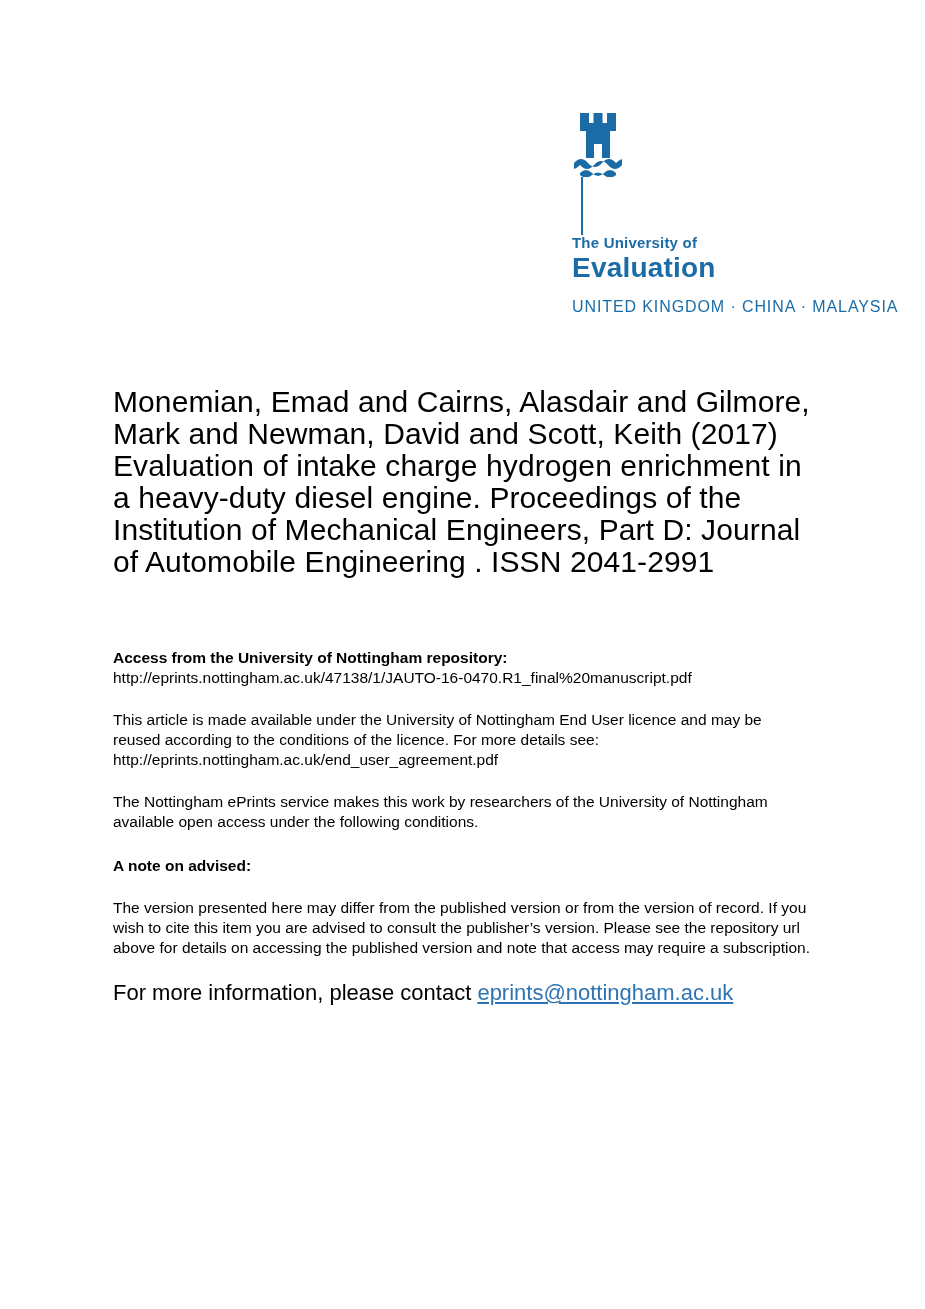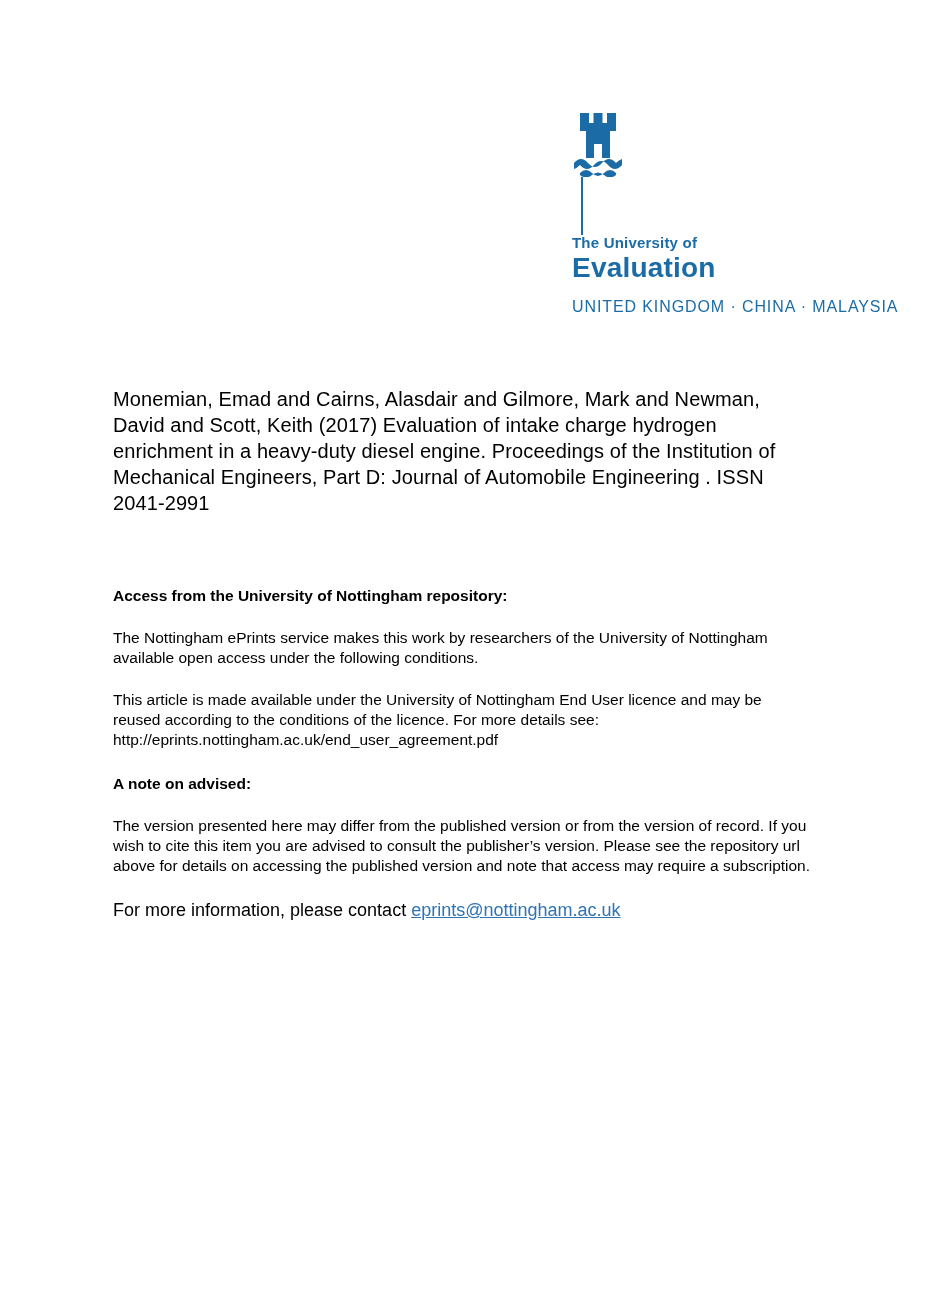--- a/index.html
+++ b/index.html
@@ -59,22 +59,22 @@
     color: #1b6ca6;
     font-size: 16px;
     letter-spacing: 0.9px;
     text-align: center;
     white-space: nowrap;
   }
 
   
   .citation {
     margin: 70px 0 0 0;
-    font-size: 20px;
-    line-height: 26px;
+    font-size: 30px;
+    line-height: 32px;
     letter-spacing: 0.1px;
   }
 
   
   .section-heading {
     margin: 24px 0 0 0;
     font-size: 15.5px;
     line-height: 20px;
     font-weight: bold;
   }
@@ -87,21 +87,21 @@
     margin-top: 22px;
   }
   .access-block {
     margin-top: 70px;
   }
   .access-block .section-heading {
     margin-top: 6px;
   }
   .contact-line {
     margin-top: 24px;
-    font-size: 18px;
+    font-size: 22px;
     line-height: 21px;
   }
   .email-link {
     color: #2e74b5;
     text-decoration: underline;
     cursor: pointer;
   }
 </style>
 </head>
 <body>
@@ -134,24 +134,25 @@
         <div class="logo-line2">Evaluation</div>
       </div>
     </div>
     <div class="logo-campuses">UNITED KINGDOM · CHINA · MALAYSIA</div>
   </div>
 
   <p class="citation">Monemian, Emad and Cairns, Alasdair and Gilmore, Mark and Newman, David and Scott, Keith (2017) Evaluation of intake charge hydrogen enrichment in a heavy-duty diesel engine. Proceedings of the Institution of Mechanical Engineers, Part D: Journal of Automobile Engineering . ISSN 2041-2991</p>
 
   <div class="access-block">
     <p class="section-heading">Access from the University of Nottingham repository:</p>
+    <p class="body-line">http://eprints.nottingham.ac.uk/47138/1/JAUTO-16-0470.R1_final%20manuscript.pdf</p>
   </div>
 
+  <p class="body-para">This article is made available under the University of Nottingham End User licence and may be reused according to the conditions of the licence.  For more details see: http://eprints.nottingham.ac.uk/end_user_agreement.pdf</p>
   <p class="body-para">The Nottingham ePrints service makes this work by researchers of the University of Nottingham available open access under the following conditions.</p>
-  <p class="body-para">This article is made available under the University of Nottingham End User licence and may be reused according to the conditions of the licence.  For more details see: http://eprints.nottingham.ac.uk/end_user_agreement.pdf</p>
 
   <p class="section-heading">A note on advised:</p>
   <p class="body-para">The version presented here may differ from the published version or from the version of record. If you wish to cite this item you are advised to consult the publisher’s version. Please see the repository url above for details on accessing the published version and note that access may require a subscription.</p>
 
   <p class="contact-line">
     <span>For more information, please contact </span><a class="email-link">eprints@nottingham.ac.uk</a>
   </p>
 
 </div>
 

